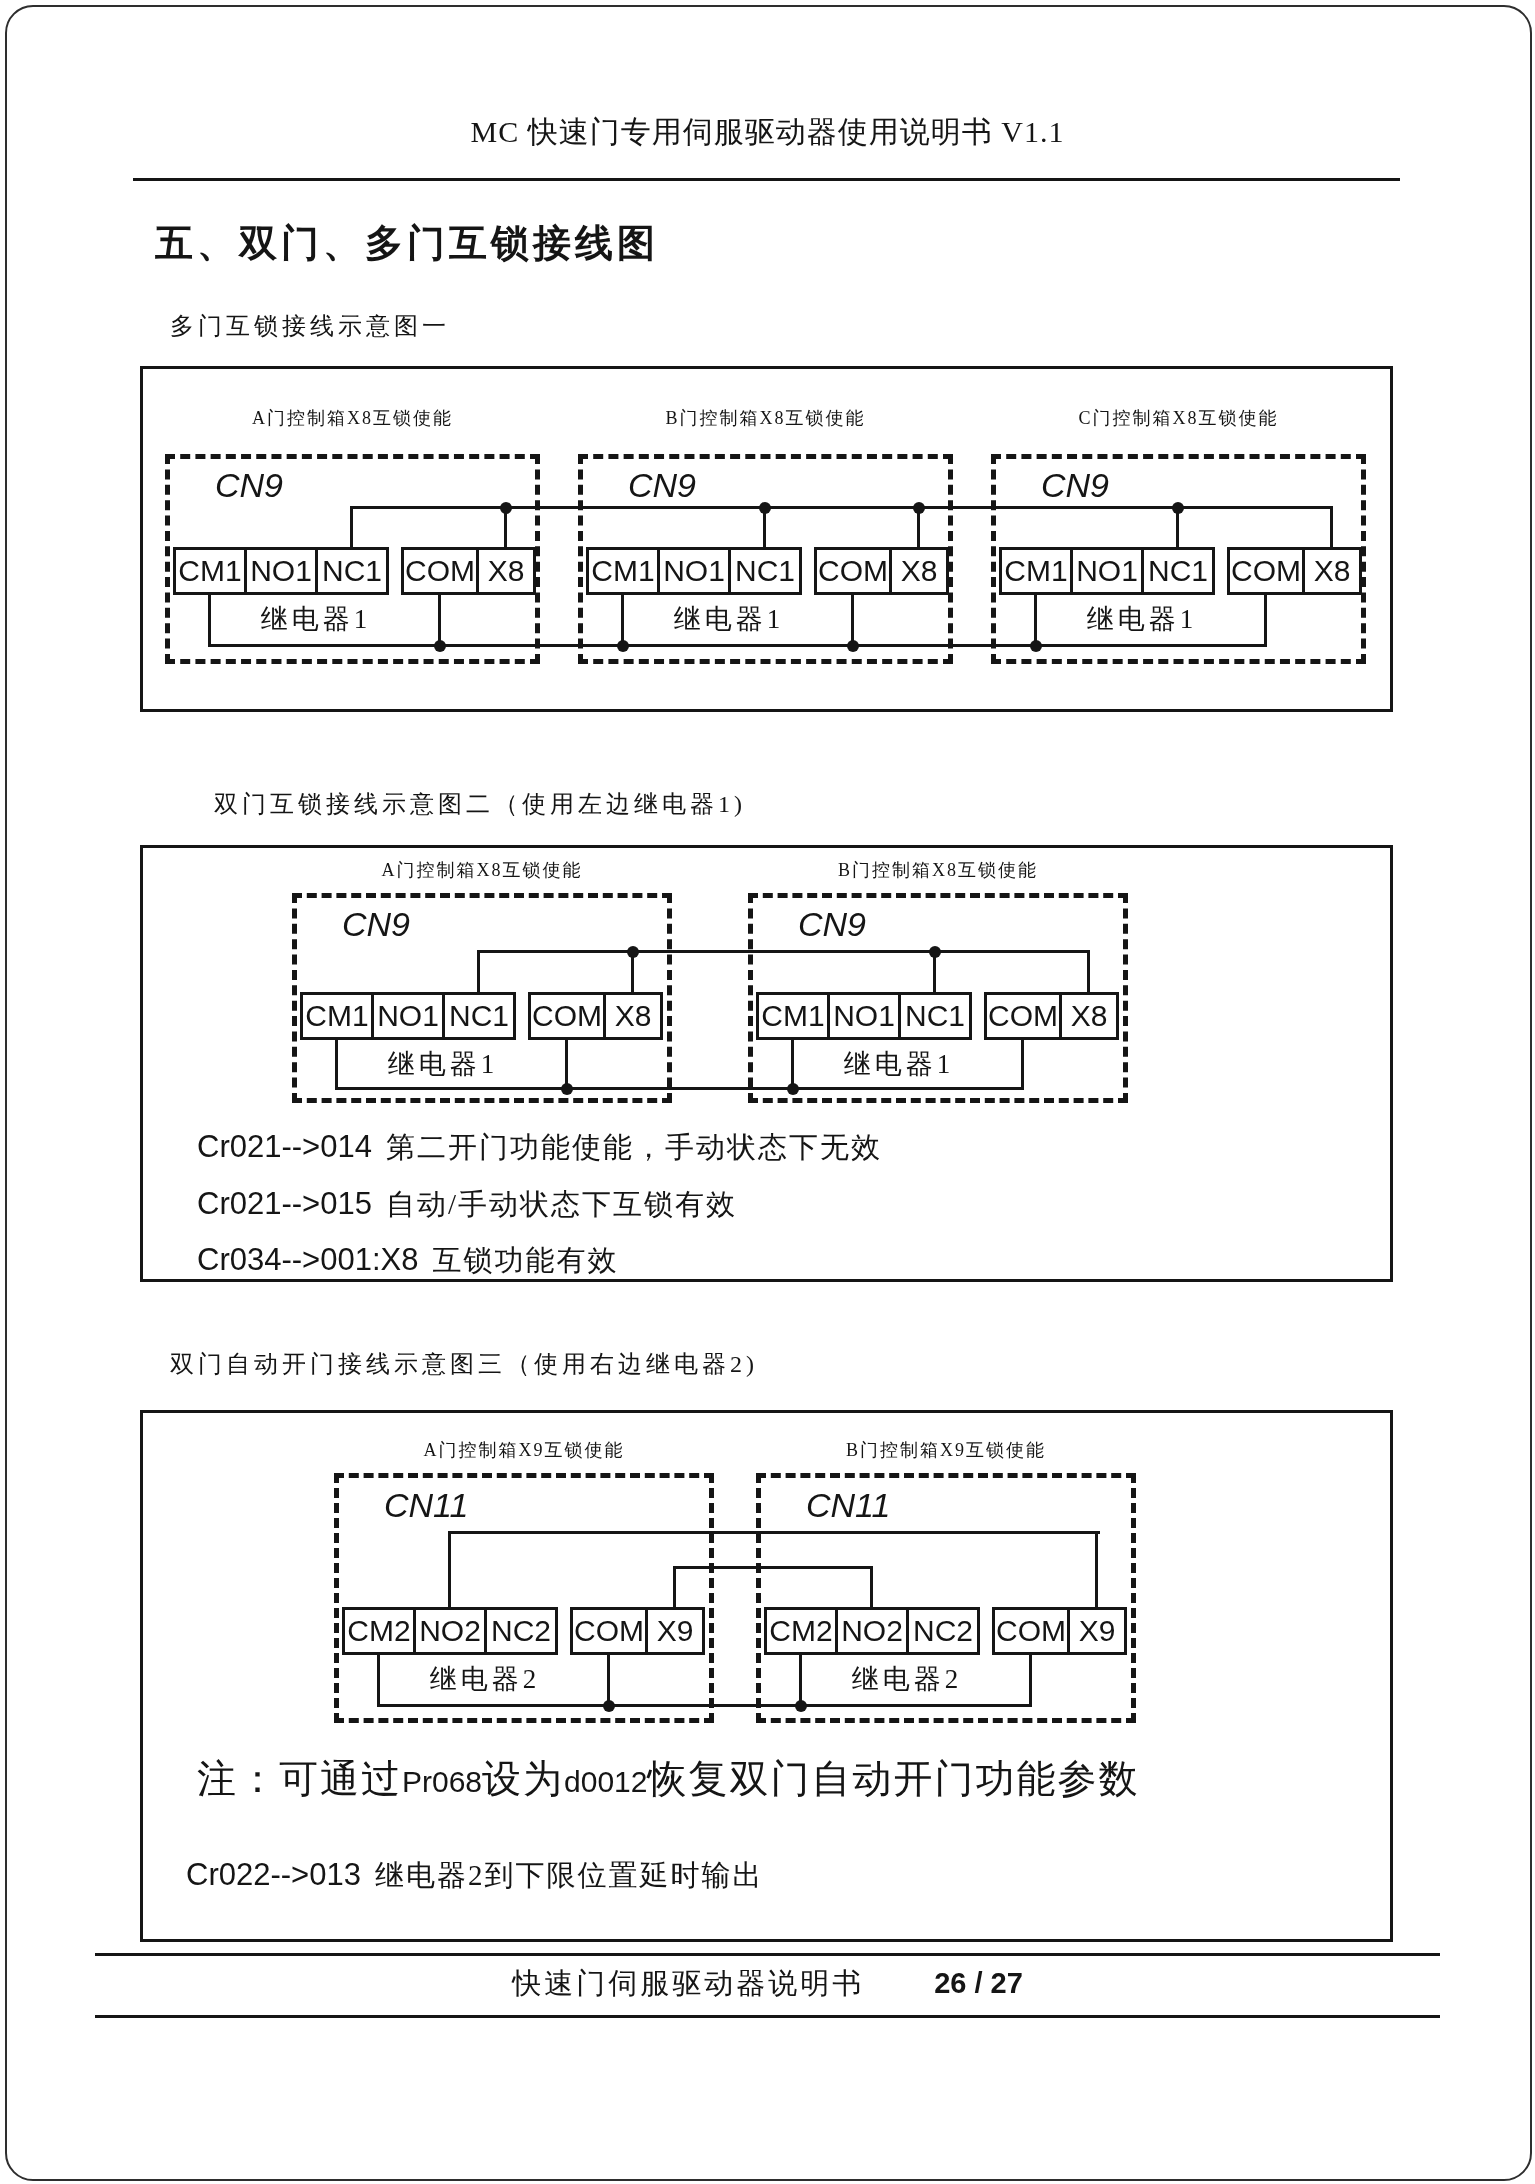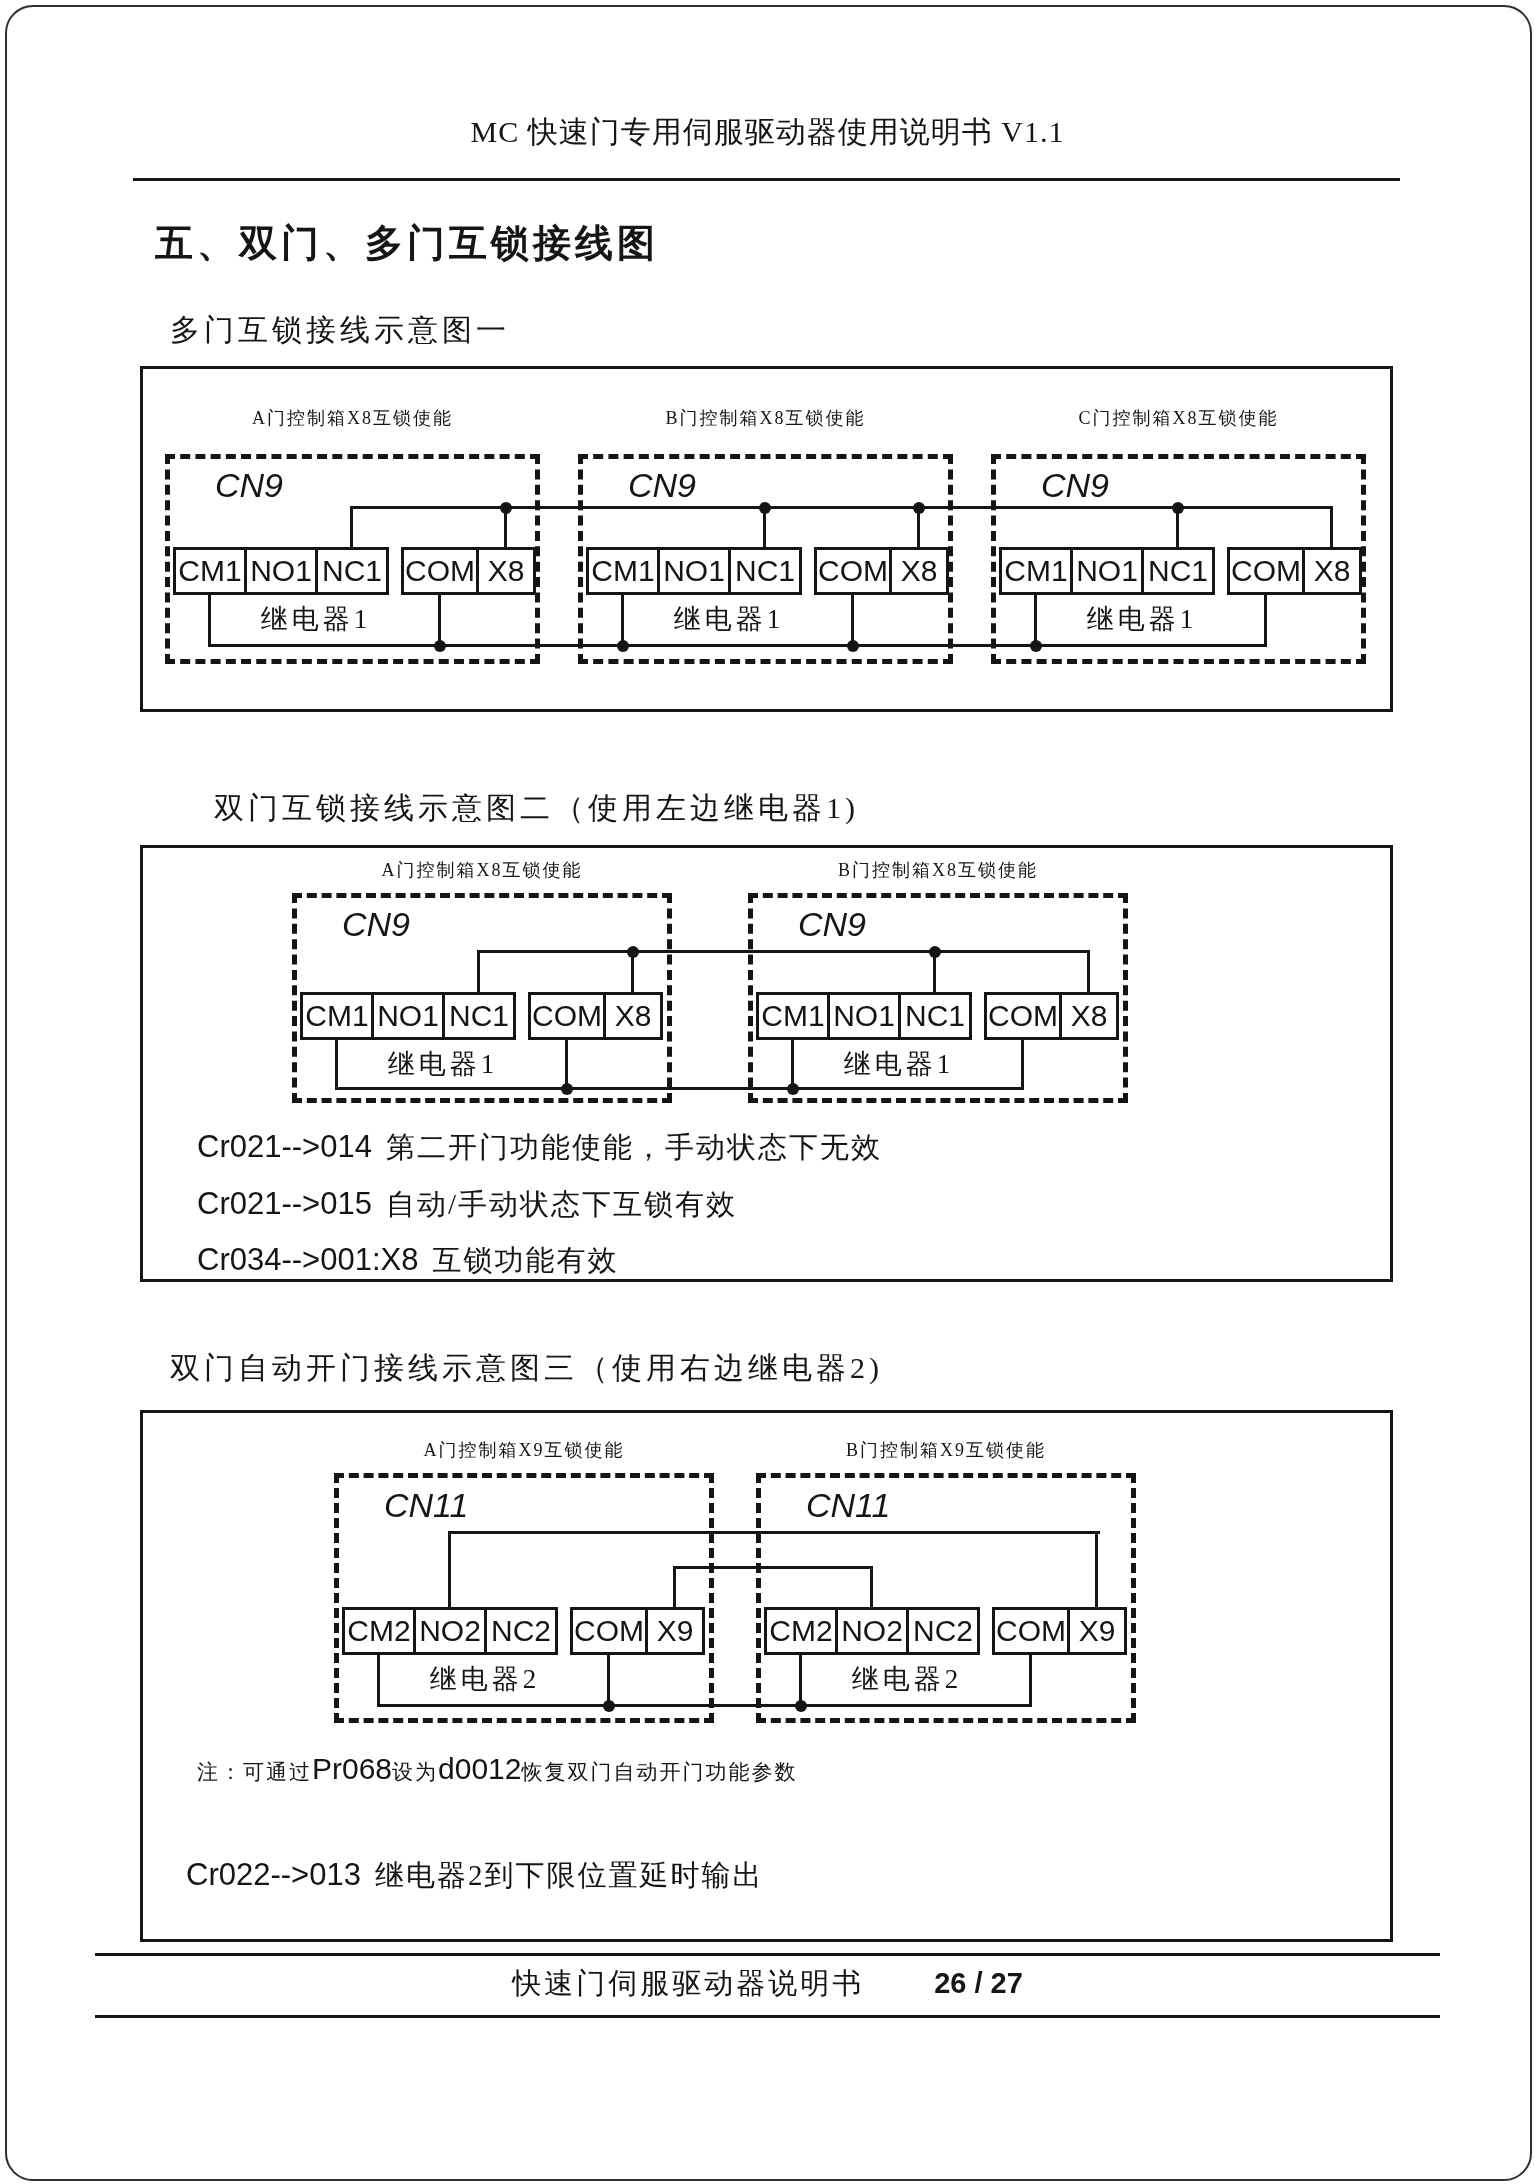--- a/index.html
+++ b/index.html
@@ -13,25 +13,25 @@
   .dashed{position:absolute;border:5px dashed #151515;box-sizing:border-box;}
   .term{position:absolute;height:48px;border:3px solid #151515;box-sizing:border-box;background:#fff;
         display:flex;align-items:center;justify-content:center;
         font:30px "Liberation Sans","DejaVu Sans",sans-serif;color:#151515;}
   .wire-h{position:absolute;height:3px;background:#151515;}
   .wire-v{position:absolute;width:3px;background:#151515;}
   .dot{position:absolute;width:12px;height:12px;border-radius:50%;background:#151515;}
   .blklabel{position:absolute;text-align:center;font-size:18px;letter-spacing:2px;}
   .cn{position:absolute;font-size:34px;font-style:italic;}
   .relay{position:absolute;text-align:center;font-size:27px;letter-spacing:4px;}
-  .caption{position:absolute;font-size:30px;letter-spacing:4px;}
+  .caption{position:absolute;font-size:24px;letter-spacing:4px;}
   .param{position:absolute;white-space:nowrap;}
   .param .code{font-family:"Liberation Sans","DejaVu Sans",sans-serif;font-size:31px;}
   .param .desc{font-family:"Liberation Serif","DejaVu Serif",serif;font-size:29px;letter-spacing:2px;margin-left:14px;}
-  .note-cn{font-family:"Liberation Serif","DejaVu Serif",serif;font-size:21px;letter-spacing:2px;}
+  .note-cn{font-family:"Liberation Serif","DejaVu Serif",serif;font-size:39px;letter-spacing:2px;}
   .note-code{font-family:"Liberation Sans","DejaVu Sans",sans-serif;font-size:30px;}
 </style>
 </head>
 <body>
 
 <div class="page-border"></div>
 
 <div class="abs serif" style="left:0;top:112px;width:1535px;text-align:center;font-size:30px;letter-spacing:1px;">MC 快速门专用伺服驱动器使用说明书 V1.1</div>
 <div class="rule" style="left:133px;top:178px;width:1267px;"></div>
 

